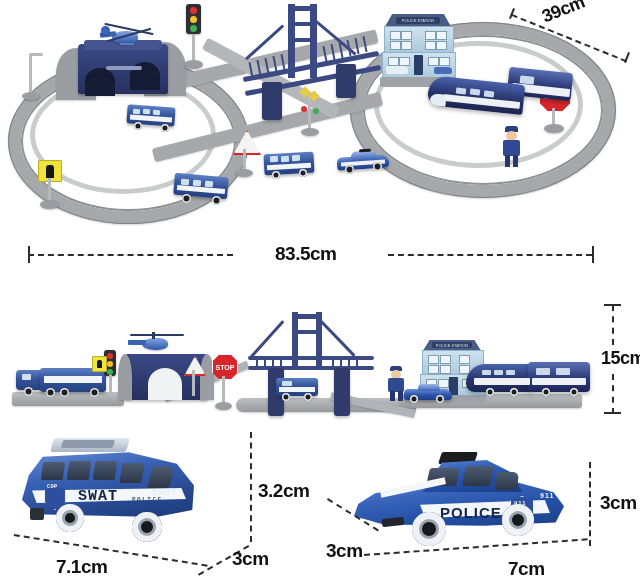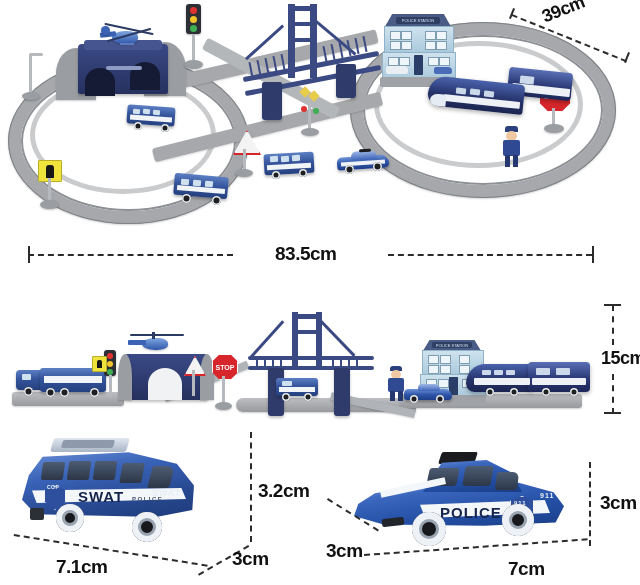--- a/index.html
+++ b/index.html
@@ -140,21 +140,21 @@
 
   .swat-body{position:absolute;border-radius:10px 22px 8px 8px;
     background:linear-gradient(170deg,#6d92d8 0%,#3963b8 35%,#27488f 70%,#1d3a79 100%);
     box-shadow:0 3px 6px rgba(0,0,0,.3);}
   .swat-roof{position:absolute;background:linear-gradient(180deg,#dfe6ef,#aab6c6);
     border-radius:3px;}
   .swat-band{position:absolute;background:#f4f7fa;}
   .swat-win{position:absolute;background:linear-gradient(180deg,#4d5c73,#2c3648);
     border-radius:2px;}
   .swat-text{position:absolute;color:#14224a;font-weight:bold;
-    font-family:Liberation Sans, sans-serif;letter-spacing:1px;}
+    font-family:Liberation Mono, monospace;letter-spacing:1px;}
   .shield{position:absolute;background:#2d4f9e;
     clip-path:polygon(50% 0,100% 18%,100% 62%,50% 100%,0 62%,0 18%);
     border:1.5px solid #f0f3f7;}
 
   .pc-body{position:absolute;
     background:linear-gradient(172deg,#7aa0e2 0%,#3a66bd 32%,#2450a6 62%,#1a3d85 100%);
     box-shadow:0 3px 6px rgba(0,0,0,.3);}
   .pc-band{position:absolute;background:#f4f7fa;}
   .pc-text{position:absolute;color:#16254d;font-weight:bold;letter-spacing:1px;}
   .lightbar{position:absolute;background:#1a1c20;border-radius:2px;}

